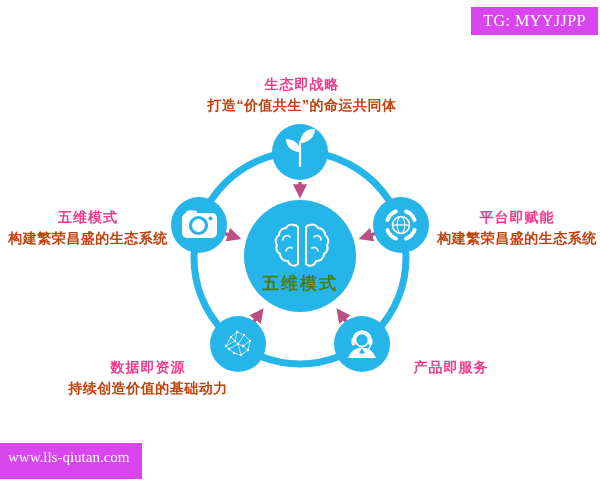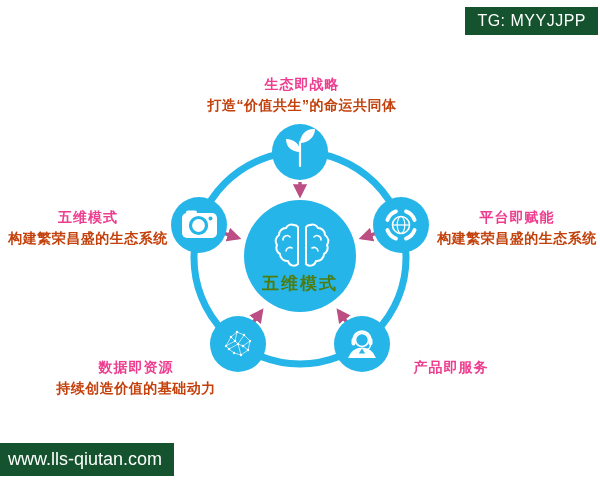--- a/index.html
+++ b/index.html
@@ -1,28 +1,28 @@
 <!DOCTYPE html>
 <html><head>
 <meta charset="utf-8">
 <style>
   html,body{margin:0;padding:0;background:#fff;}
   #stage{position:relative;width:600px;height:480px;background:#ffffff;overflow:hidden;
          font-family:"Liberation Sans","DejaVu Sans",sans-serif;}
   #diagram{position:absolute;left:0;top:0;}
-  .badge{position:absolute;background:#14532d;color:#ffffff;white-space:nowrap;}
+  .badge{position:absolute;background:#d946ef;color:#ffffff;white-space:nowrap;font-family:Liberation Serif, serif;}
   .badge.tg{top:7px;right:2px;font-size:16px;padding:5px 12px;letter-spacing:.5px;}
-  .badge.site{left:0;top:443px;font-size:18px;padding:6px 12px 6px 8px;}
+  .badge.site{left:0;top:443px;font-size:15px;padding:6px 12px 13px 8px;}
   .node-label{position:absolute;transform:translateX(-50%);text-align:center;white-space:nowrap;}
   .node-label .title{color:#ee3d8f;font-size:14px;font-weight:bold;margin-bottom:3px;letter-spacing:1px;}
   .node-label .subtitle{color:#c2410c;font-size:14px;font-weight:bold;letter-spacing:.5px;}
   .pos-top{left:302px;top:76px;}
   .pos-left{left:88px;top:209px;}
   .pos-right{left:517px;top:209px;}
-  .pos-bl{left:136px;top:359px;}
+  .pos-bl{left:148px;top:359px;}
   .pos-br{left:451px;top:359px;}
   .center-label{position:absolute;left:300px;top:272px;transform:translateX(-50%);
                 color:#4d7c0f;font-size:17px;font-weight:bold;letter-spacing:2px;white-space:nowrap;}
 </style>
 </head>
 <body>
 
 <div id="stage">
 
   <svg id="diagram" width="600" height="480" viewBox="0 0 600 480">

